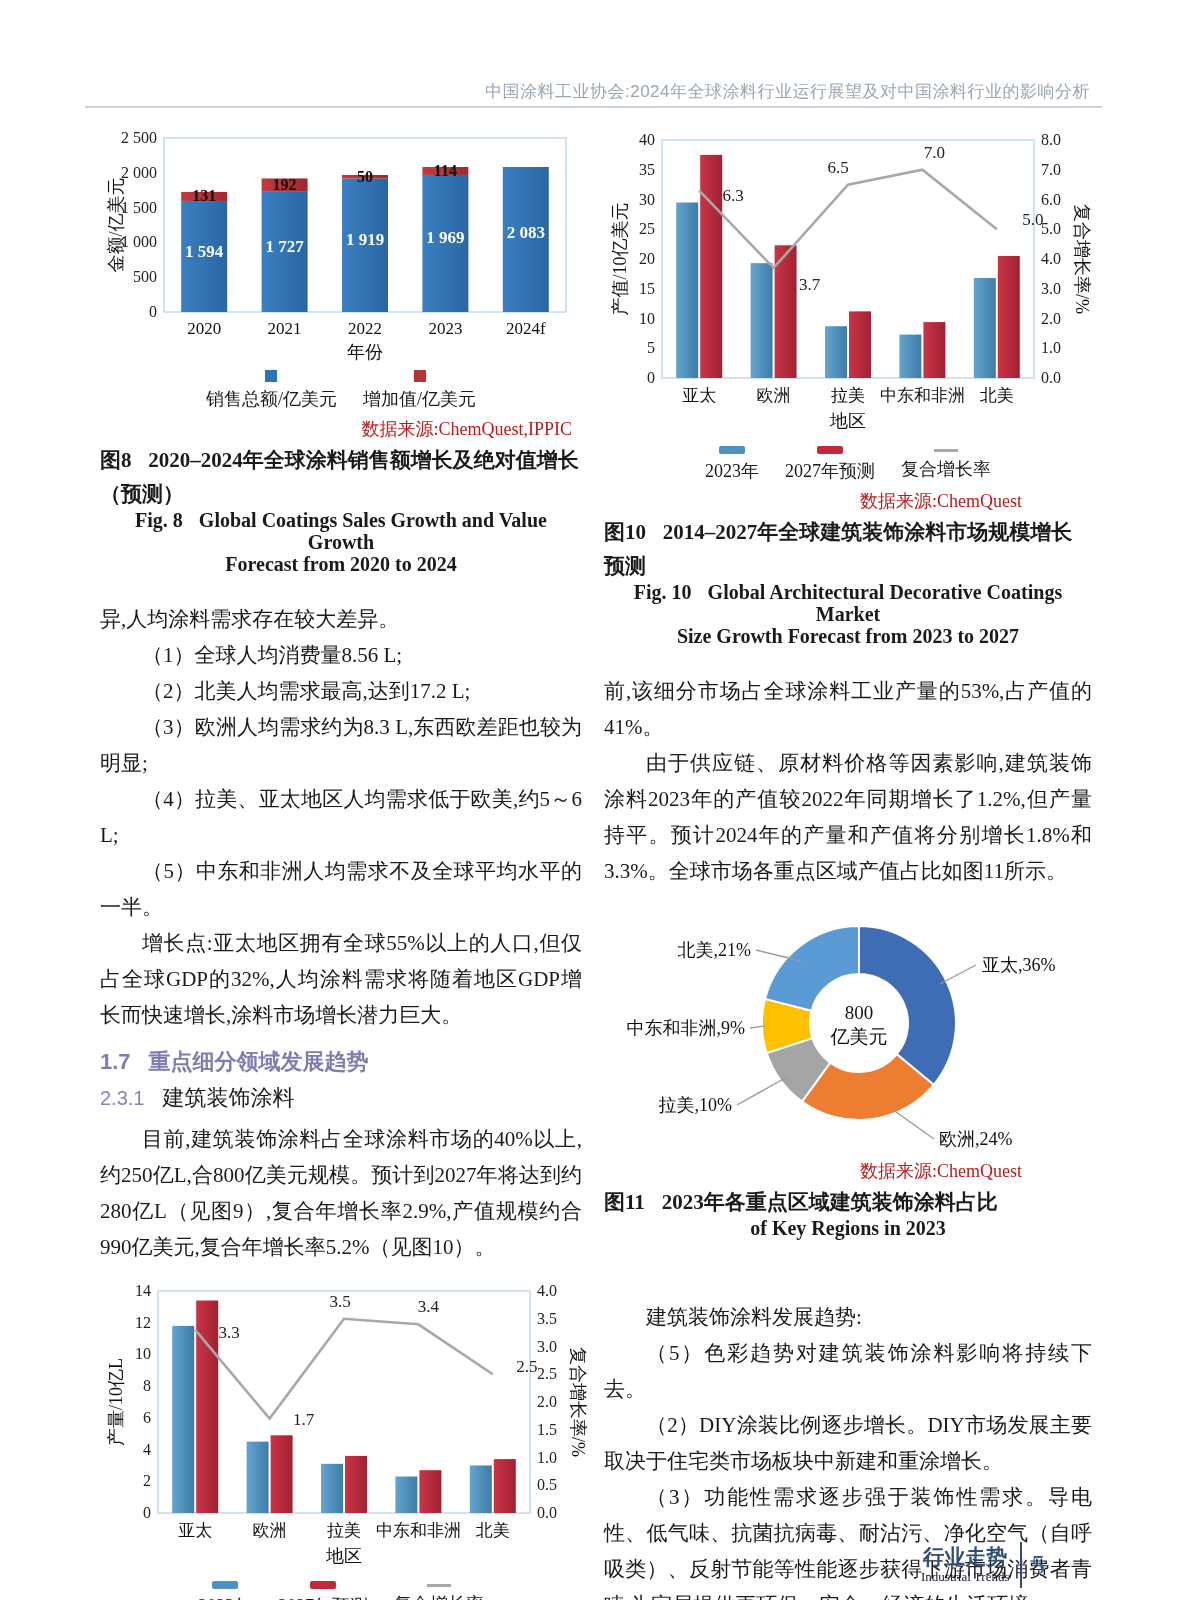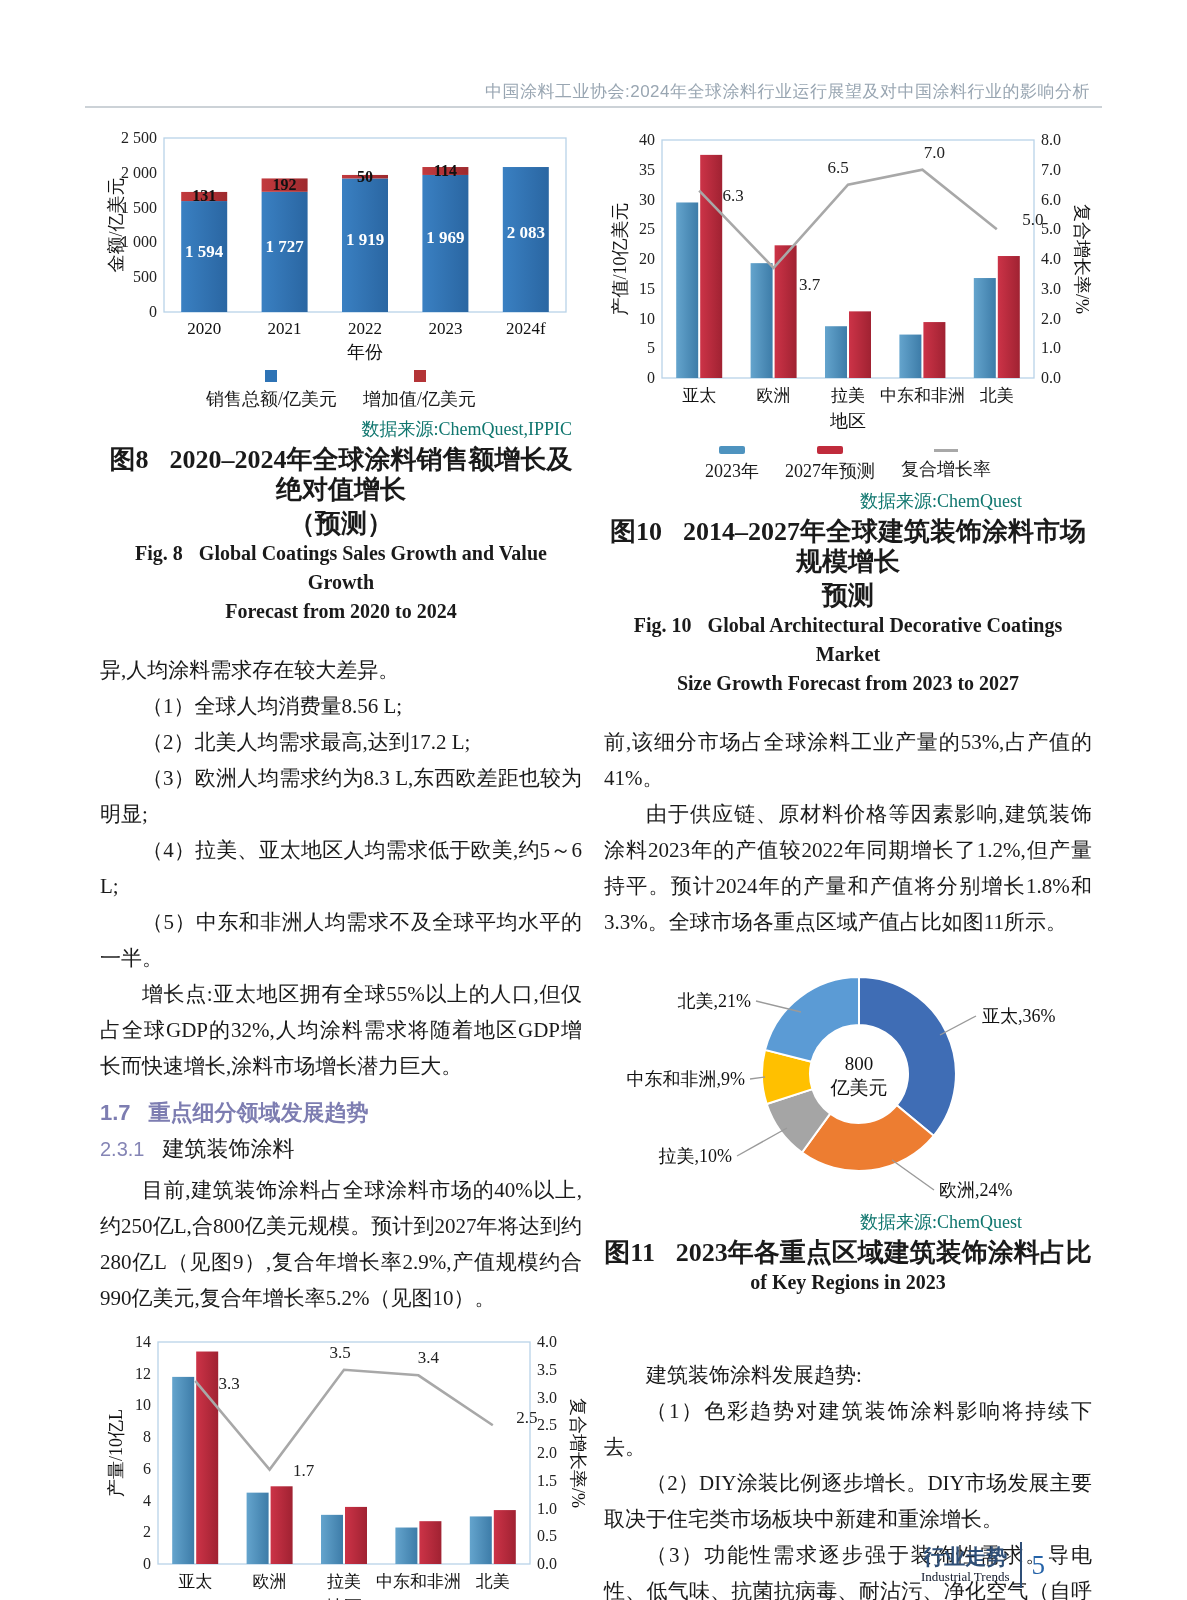--- a/index.html
+++ b/index.html
@@ -19,25 +19,25 @@
   .sec-h2{font-size:22px;margin:6px 0 8px 0;}
   .sec-h2 .num{font-family:"Liberation Sans","DejaVu Sans",sans-serif;color:#8585b5;margin-right:18px;font-size:20px;}
   .fig{margin:0;padding:0;}
   .chart{display:block;}
   .legend{display:flex;justify-content:center;align-items:center;gap:26px;font-size:18px;margin-top:2px;}
   .leg-item{display:flex;align-items:center;gap:5px;white-space:nowrap;flex-direction:column;}
   .sw{display:inline-block;}
   .sw.sq{width:12px;height:12px;}
   .sw.bar{width:26px;height:8px;border-radius:2px;}
   .sw.line{width:24px;height:3px;}
-  .source{font-size:18px;color:#0f766e;text-align:right;margin-top:6px;font-style:normal;}
+  .source{font-size:18px;color:#b91c1c;text-align:right;margin-top:6px;font-style:normal;}
   .source.pad1{padding-right:10px;}
   .source.pad2{padding-right:70px;}
-  .cap-cn{font-size:26px;font-weight:bold;text-align:center;line-height:30px;margin-top:4px;}
-  .cap-en{font-size:20px;font-weight:bold;text-align:center;line-height:29px;}
+  .cap-cn{font-size:21px;font-weight:bold;line-height:30px;margin-top:4px;}
+  .cap-en{font-size:20px;font-weight:bold;text-align:center;line-height:22px;}
   .cap-tag{padding-right:.8em;}
   .footer{position:absolute;top:1498px;right:142px;display:flex;align-items:center;gap:10px;margin-top:44px;}
   .footer-cnblock{text-align:center;}
   .footer-cn{font-family:"Liberation Sans","DejaVu Sans",sans-serif;font-weight:bold;font-size:21px;color:#2f4f77;line-height:24px;}
   .footer-en{font-size:13px;color:#0f172a;line-height:16px;}
   .footer-div{width:2px;height:46px;background:#2f4f77;}
   .footer-page{font-size:27px;color:#2563a8;}
   
   .svg-tick{font-family:"Liberation Serif","DejaVu Serif",serif;font-size:16px;fill:#222;}
   .svg-cat{font-family:"Liberation Serif","DejaVu Serif",serif;font-size:17px;fill:#111;}
@@ -331,21 +331,21 @@
       <div class="source pad2">数据来源:ChemQuest</div>
       <figcaption>
         <div class="cap-cn"><span class="cap-tag">图11</span><span>2023年各重点区域建筑装饰涂料占比</span></div>
         <div class="cap-en">of Key Regions in 2023</div>
       </figcaption>
     </figure>
 
     <div class="gap-lg"></div>
 
     <p class="body indent">建筑装饰涂料发展趋势:</p>
-    <p class="body indent">（1）色彩趋势对建筑装饰涂料影响将持续下去。</p>
+    <p class="body indent">（5）色彩趋势对建筑装饰涂料影响将持续下去。</p>
     <p class="body indent">（2）DIY涂装比例逐步增长。DIY市场发展主要取决于住宅类市场板块中新建和重涂增长。</p>
     <p class="body indent">（3）功能性需求逐步强于装饰性需求。导电性、低气味、抗菌抗病毒、耐沾污、净化空气（自呼吸类）、反射节能等性能逐步获得下游市场消费者青睐,为家居提供更环保、安全、经济的生活环境。</p>
 
   </div>
 
   <div class="footer">
     <div class="footer-cnblock">
       <div class="footer-cn">行业走势</div>
       <div class="footer-en">Industrial Trends</div>
     </div>

